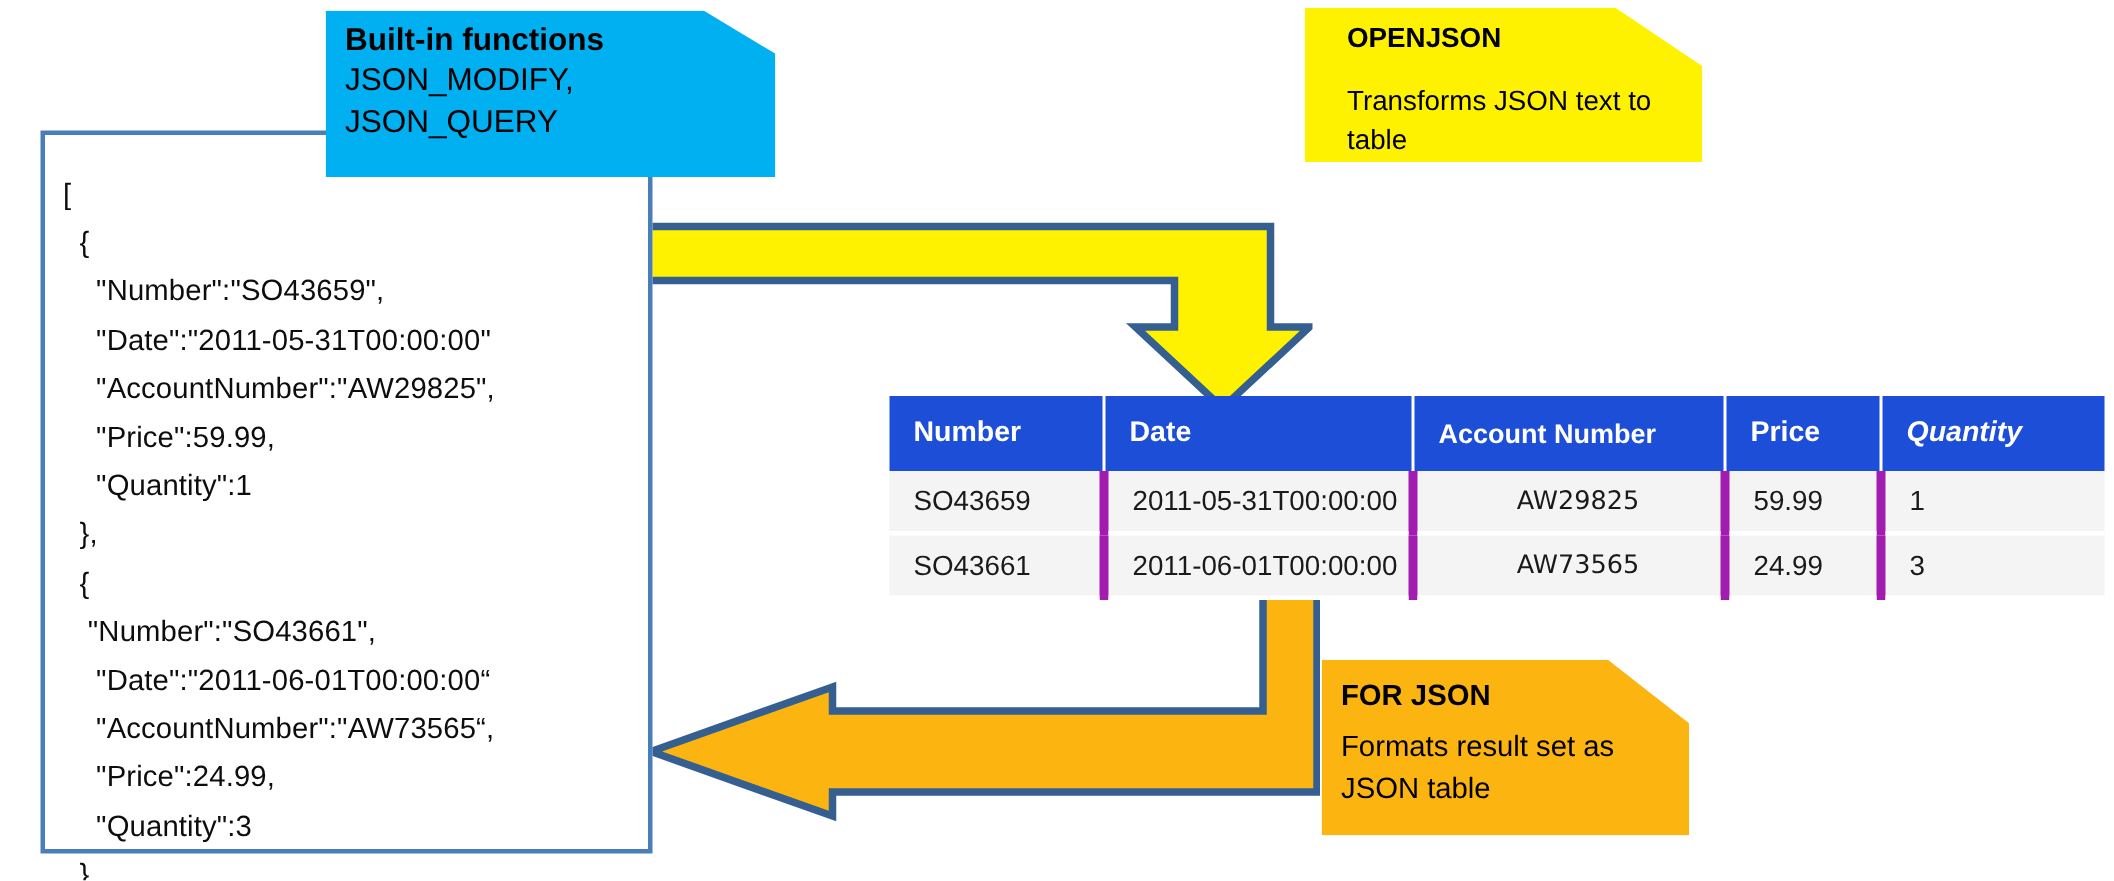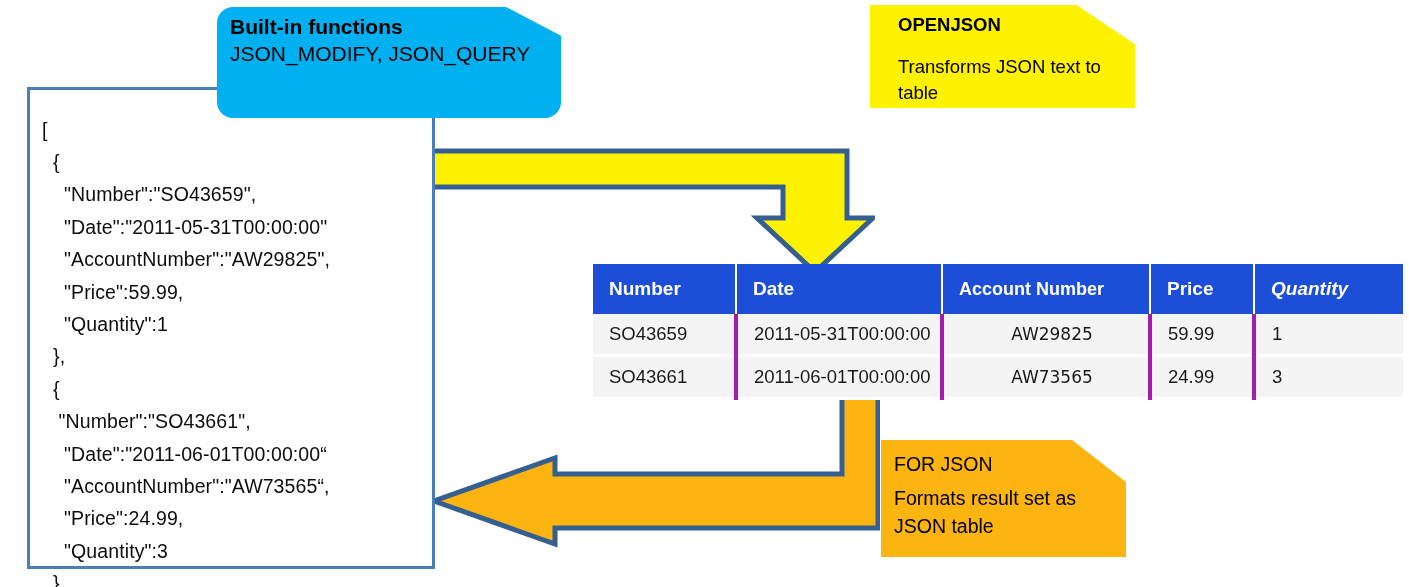--- a/index.html
+++ b/index.html
@@ -46,28 +46,27 @@
 
   
   .callout {
     position: absolute;
     box-sizing: border-box;
     color: #000000;
   }
   #callout-builtin {
     left: 217px;
     top: 7px;
-    width: 344px;
+    width: 300px;
     height: 111px;
     background: #00B0F0;
     -webkit-clip-path: polygon(0 0, 84% 0, 100% 26%, 100% 100%, 0 100%);
     clip-path: polygon(0 0, 84% 0, 100% 26%, 100% 100%, 0 100%);
     padding: 6px 14px 0 13px;
     z-index: 6;
-    border-radius: 16px;
   }
   #callout-builtin .c-title {
     font-size: 21px;
     font-weight: bold;
     line-height: 27px;
   }
   #callout-builtin .c-body {
     font-size: 21px;
     line-height: 28px;
   }
@@ -103,21 +102,21 @@
     width: 245px;
     height: 117px;
     background: #FCB411;
     -webkit-clip-path: polygon(0 0, 78% 0, 100% 36%, 100% 100%, 0 100%);
     clip-path: polygon(0 0, 78% 0, 100% 36%, 100% 100%, 0 100%);
     padding: 10px 0 0 13px;
     z-index: 6;
   }
   #callout-forjson .c-title {
     font-size: 19.5px;
-    font-weight: normal;
+    font-weight: bold;
     line-height: 28px;
   }
   #callout-forjson .c-body {
     font-size: 19.5px;
     line-height: 28px;
     margin-top: 6px;
     width: 215px;
   }
 
   
@@ -153,21 +152,21 @@
   #result-table th.th-small {
     font-size: 18px;
     padding-left: 16px;
   }
   #result-table td {
     background: #F4F4F4;
     color: #1a1a1a;
     font-size: 18.5px;
     padding: 0 0 0 16px;
     height: 40px;
-    border-right: 4px solid #a21caf;
+    border-right: 6px solid #a21caf;
     border-bottom: 3px solid #ffffff;
     vertical-align: middle;
   }
   #result-table td:last-child { border-right: none; }
   #result-table td.td-account {
     font-family: "DejaVu Sans", sans-serif;
     font-size: 17px;
     padding-left: 12px;
     text-align: center;
   }

